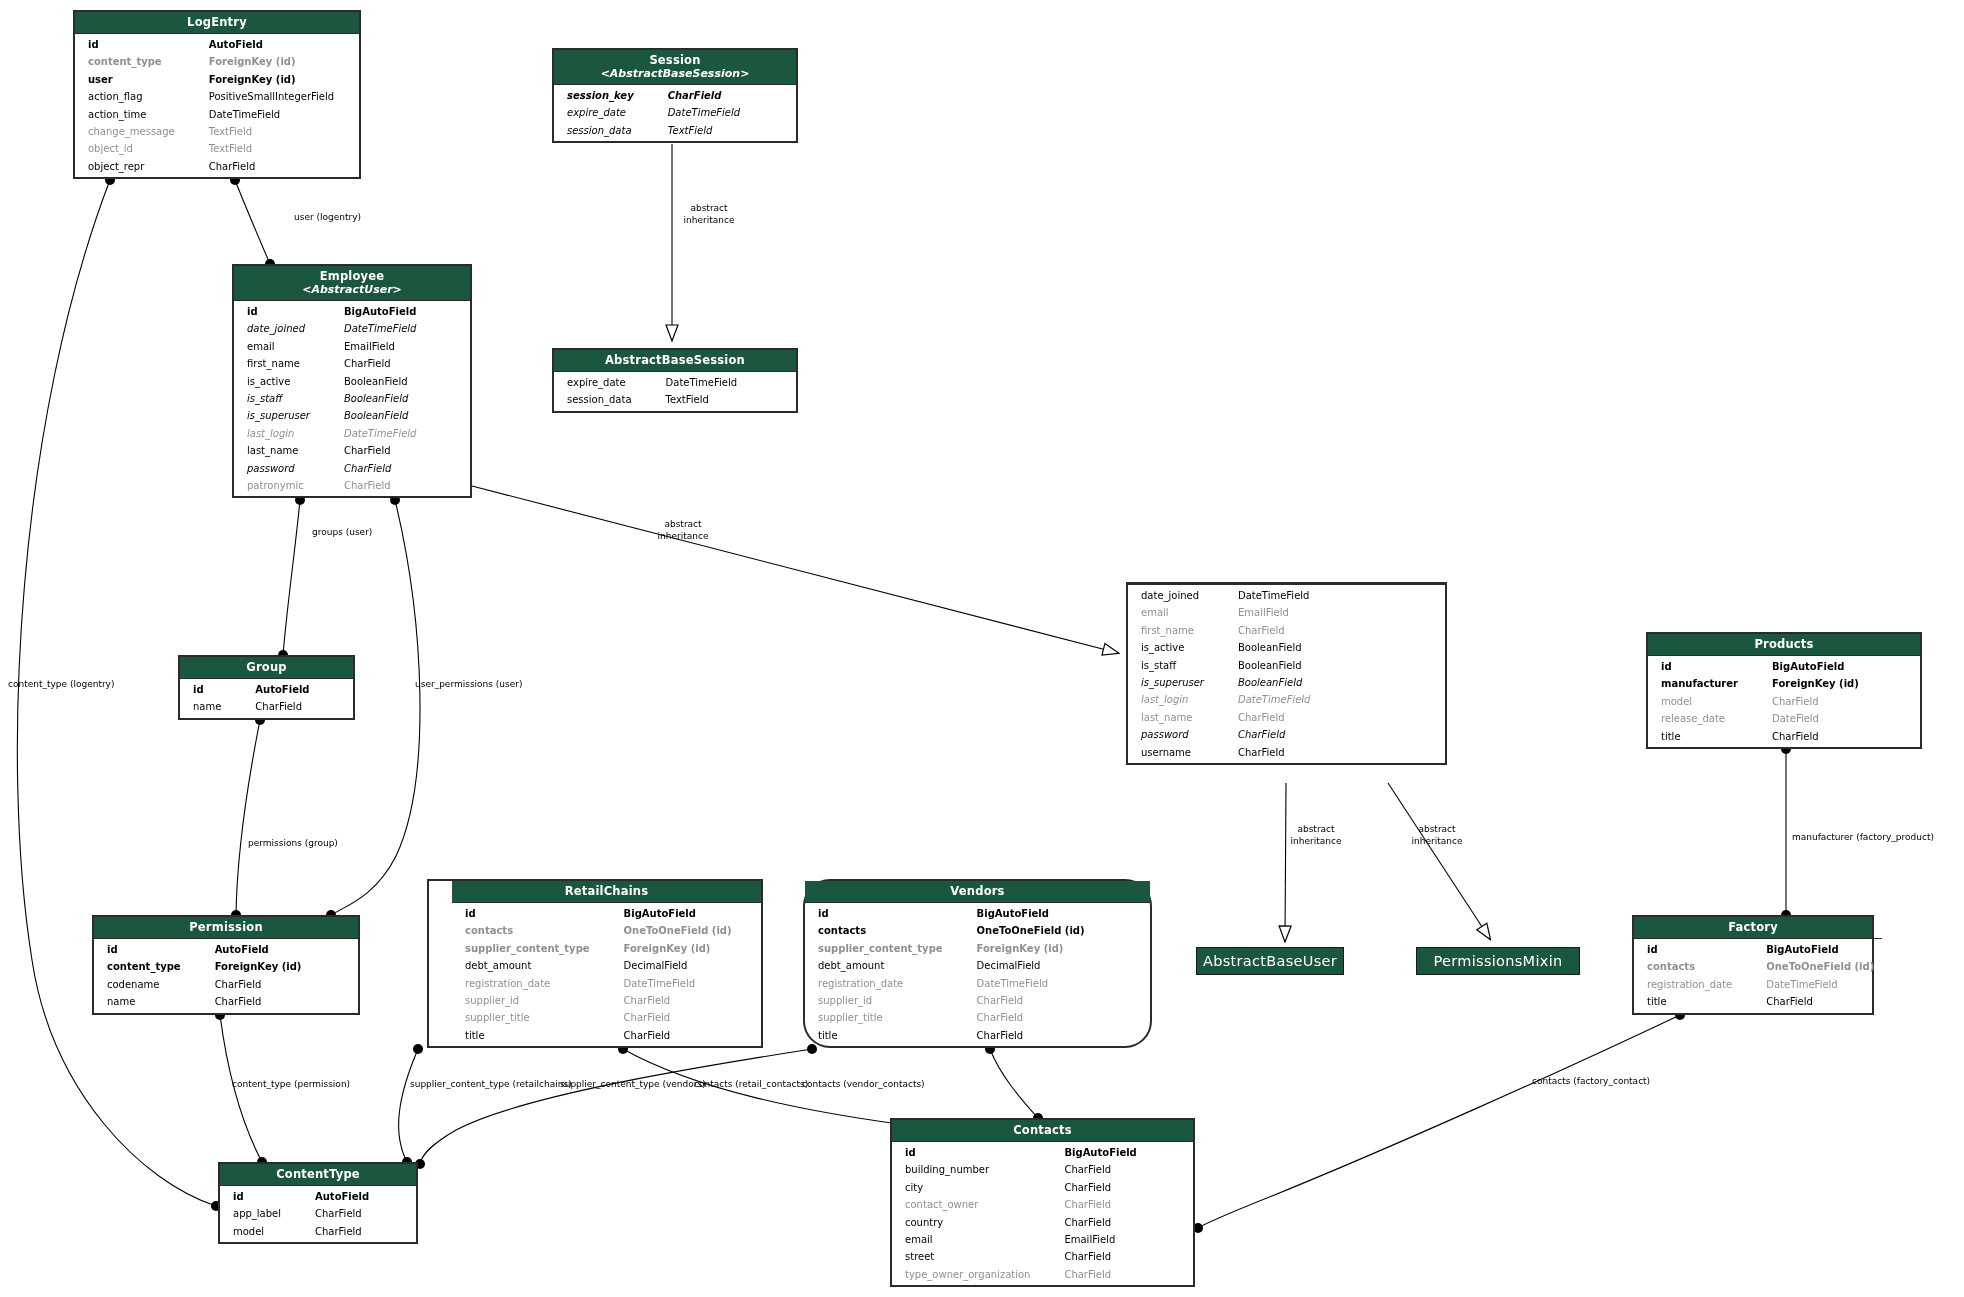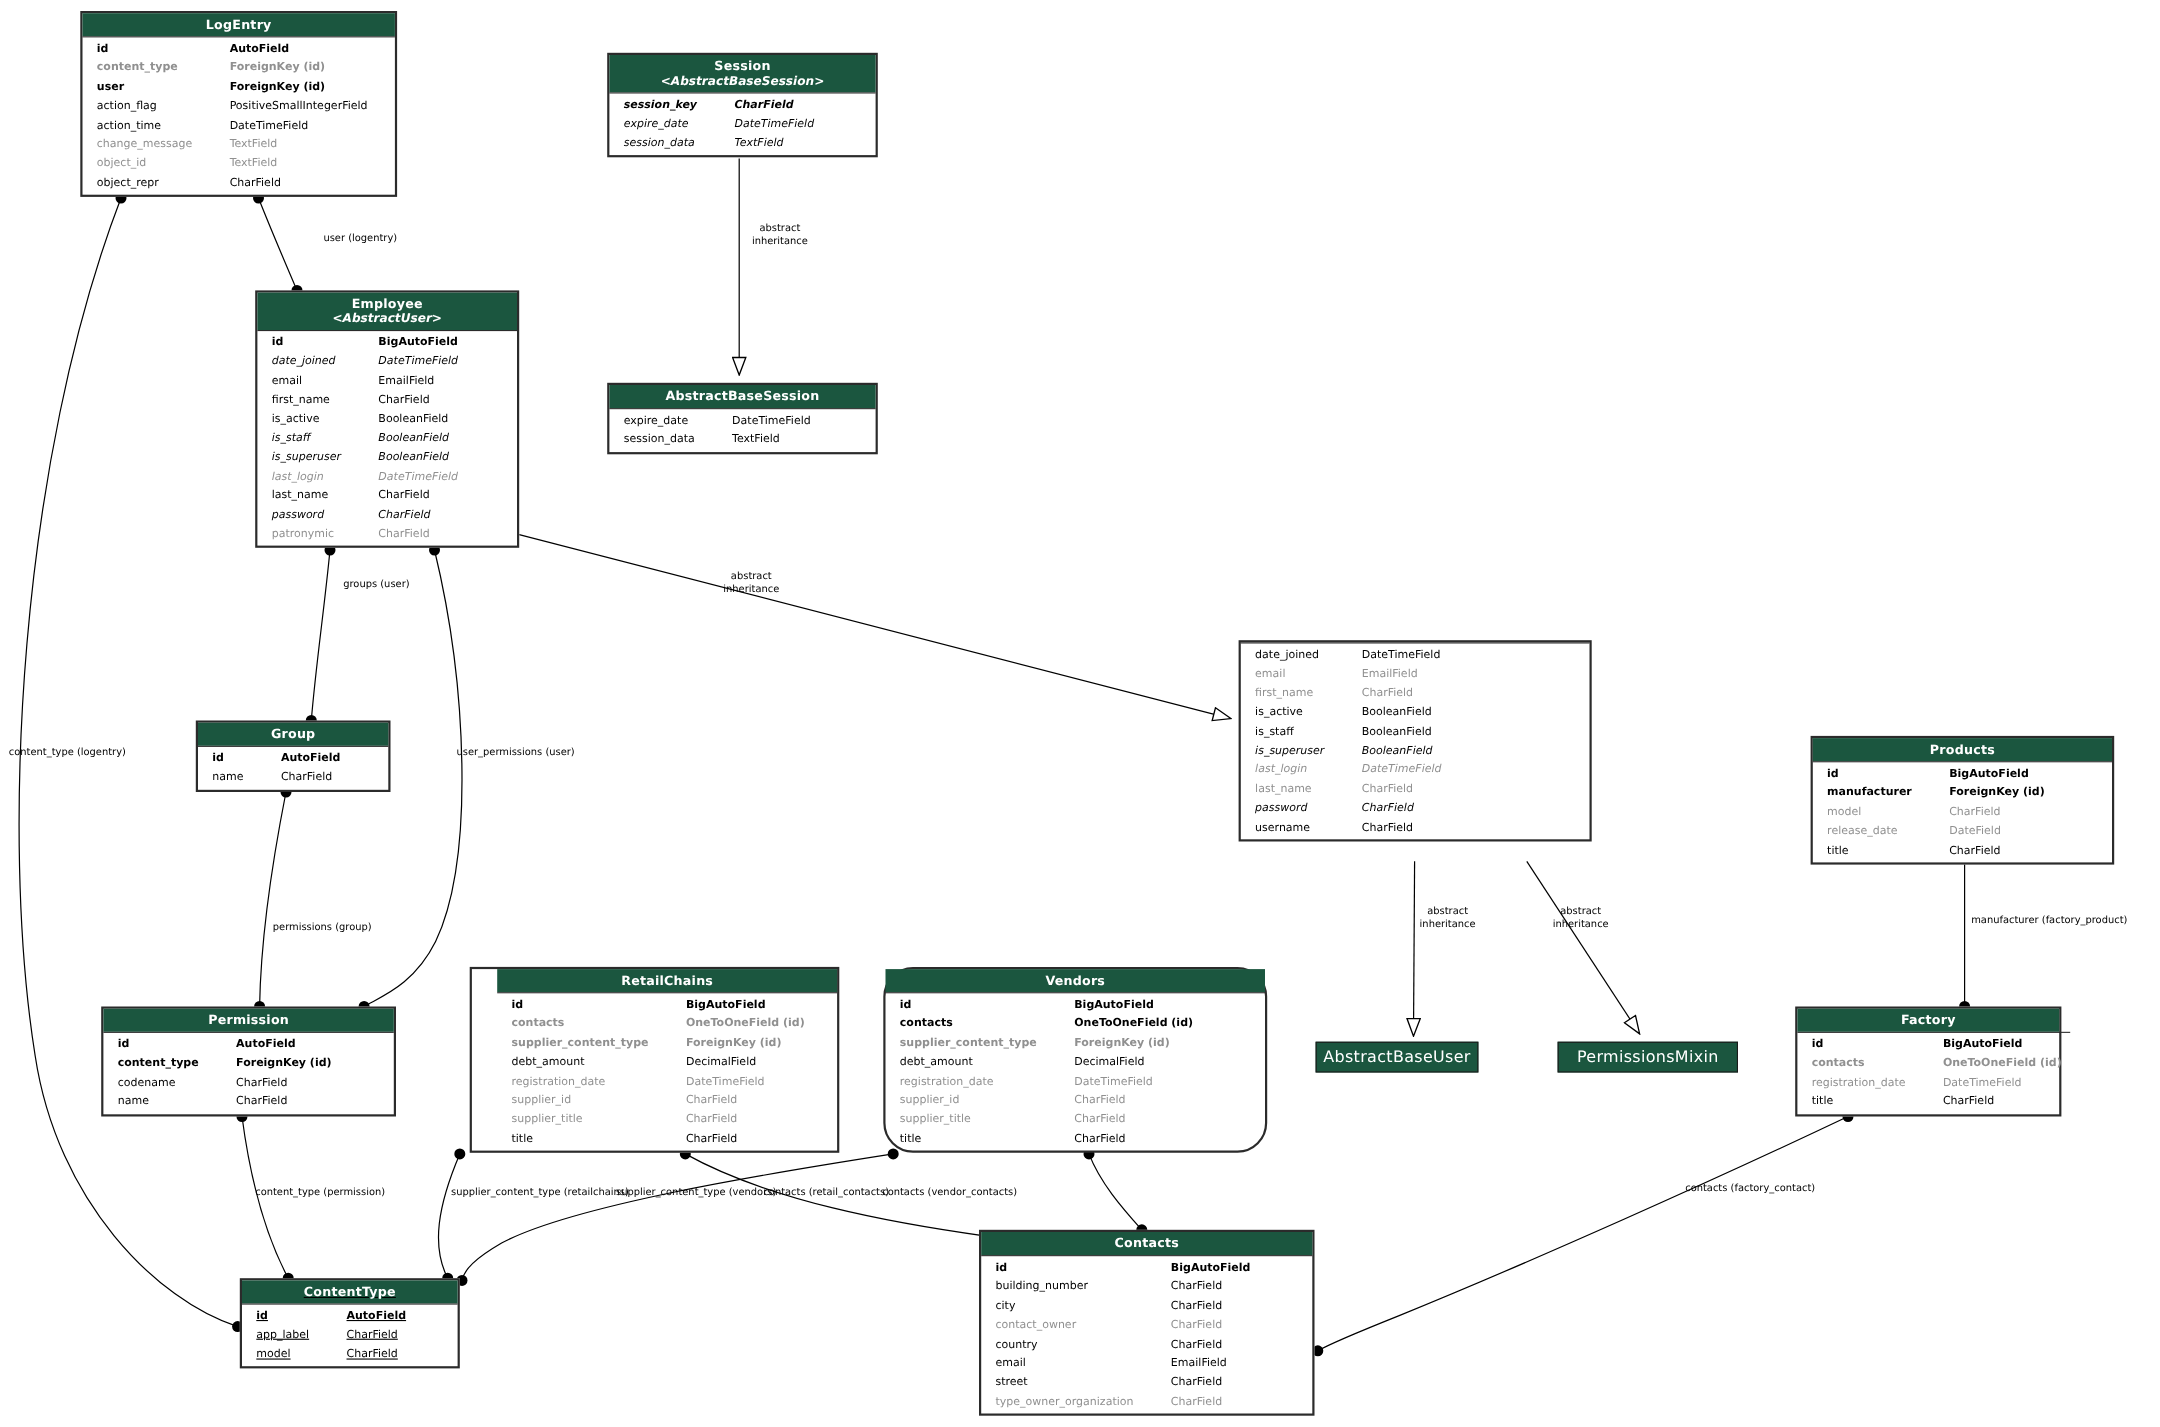--- a/index.html
+++ b/index.html
@@ -307,21 +307,21 @@
         <div class="row st-italic">
           <span class="cell-name">password</span>
           <span class="cell-type">CharField</span>
         </div>
         <div class="row st-normal">
           <span class="cell-name">username</span>
           <span class="cell-type">CharField</span>
         </div>
       </div>
     </div>
-    <div class="entity" style="left: 1646px; top: 632px; width: 276px; margin-top: 37px;">
+    <div class="entity" style="left: 1646px; top: 632px; width: 276px;">
       <div class="hdr">
         <div class="hdr-title">Products</div>
       </div>
       <div class="rows">
         <div class="row st-bold">
           <span class="cell-name">id</span>
           <span class="cell-type">BigAutoField</span>
         </div>
         <div class="row st-bold">
           <span class="cell-name">manufacturer</span>
@@ -464,21 +464,21 @@
         <div class="row st-muted">
           <span class="cell-name">registration_date</span>
           <span class="cell-type">DateTimeField</span>
         </div>
         <div class="row st-normal">
           <span class="cell-name">title</span>
           <span class="cell-type">CharField</span>
         </div>
       </div>
     </div>
-    <div class="entity" style="left: 218px; top: 1162px; width: 200px; text-decoration: underline;">
+    <div class="entity" style="left: 218px; top: 1162px; width: 200px;">
       <div class="hdr">
         <div class="hdr-title">ContentType</div>
       </div>
       <div class="rows">
         <div class="row st-bold">
           <span class="cell-name">id</span>
           <span class="cell-type">AutoField</span>
         </div>
         <div class="row st-normal">
           <span class="cell-name">app_label</span>

